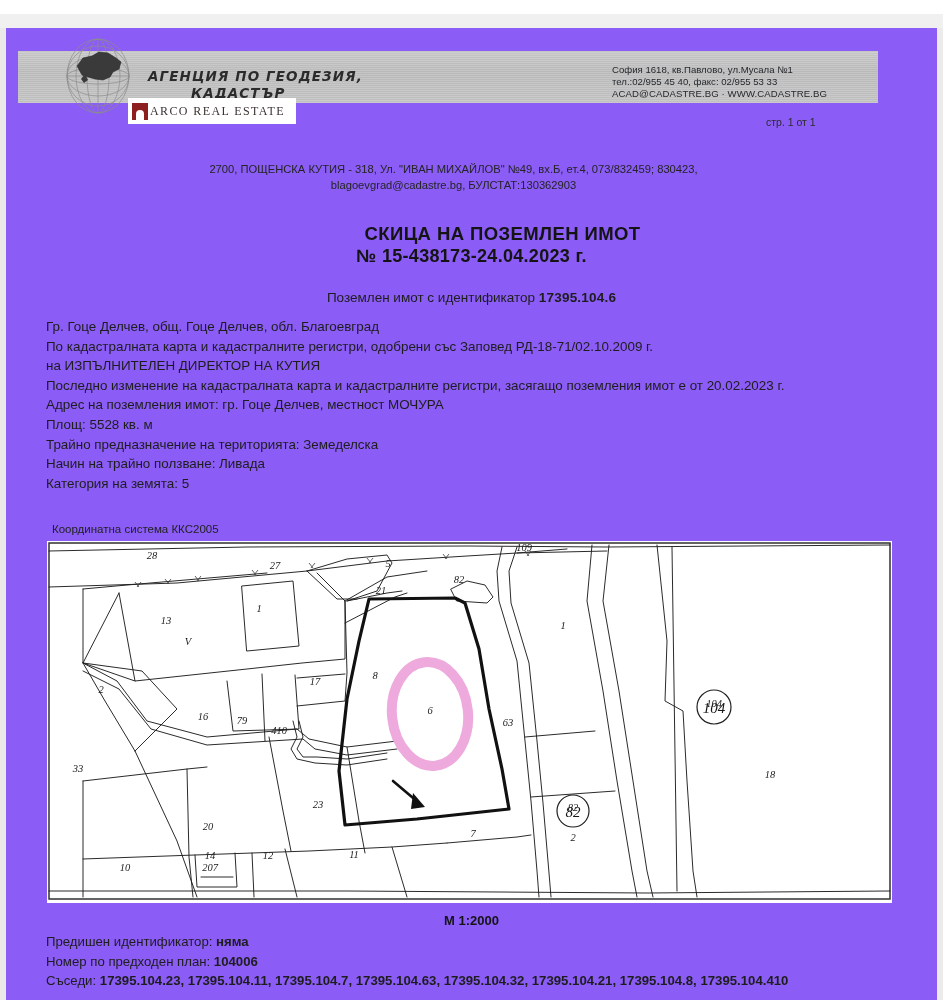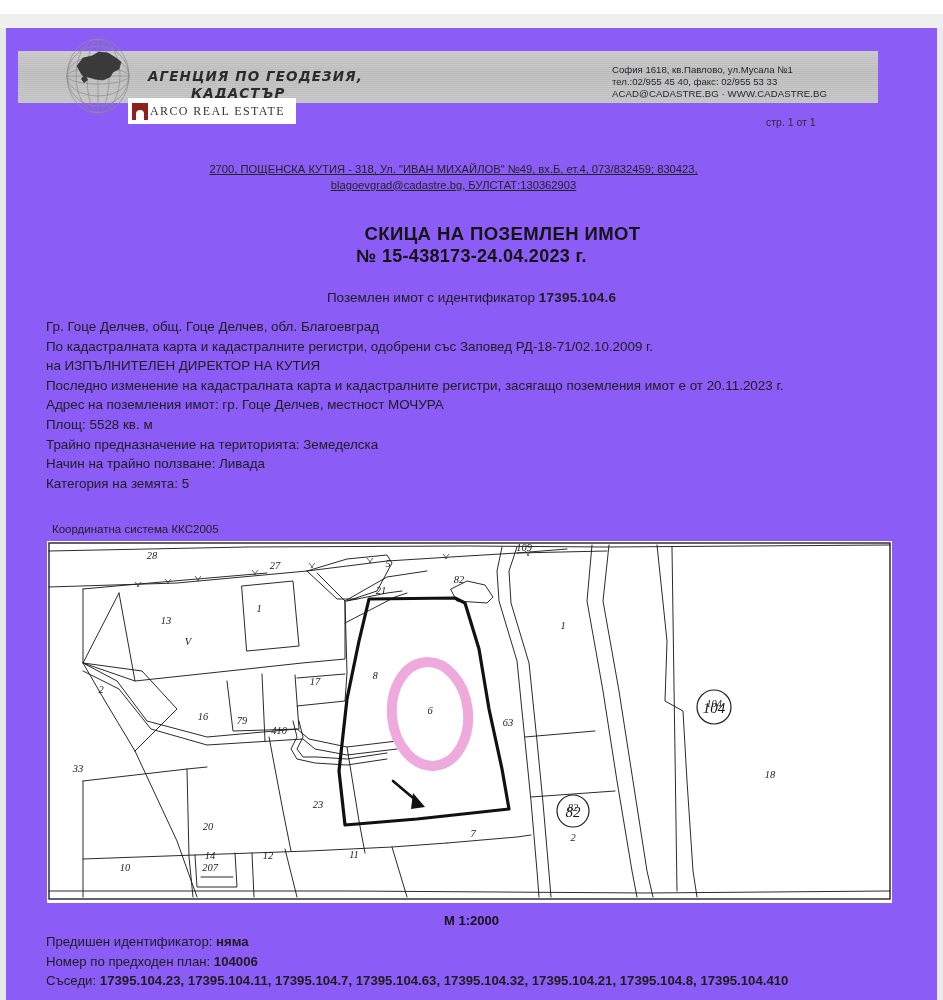--- a/index.html
+++ b/index.html
@@ -154,21 +154,20 @@
     white-space: nowrap;
   }
   #office-sub {
     position: absolute;
     left: 0; top: 148px;
     width: 907px;
     text-align: center;
     font-size: 11.2px;
     line-height: 15.5px;
     color: #242424;
-    text-decoration: underline;
   }
   #office-sub .l2 { display: block; }
 
   
   #doc-title {
     position: absolute;
     left: 0; top: 209px;
     width: 943px;
     text-align: center;
     font-size: 18.5px;
@@ -301,21 +300,21 @@
     <b>17395.104.6</b>
   </div>
 
   <div id="details">
     <div class="row"><span>Гр. </span><b>Гоце Делчев</b><span>, общ. </span><b>Гоце Делчев</b><span>, обл. </span><b>Благоевград</b></div>
 
     <div class="row"><span>По кадастралната карта и кадастралните регистри, одобрени със </span><b>Заповед РД-18-71/02.10.2009 г.</b></div>
 
     <div class="row"><b>на ИЗПЪЛНИТЕЛЕН ДИРЕКТОР НА КУТИЯ</b></div>
 
-    <div class="row"><span>Последно изменение на кадастралната карта и кадастралните регистри, засягащо поземления имот </span><b>е от 20.11.2023 г.</b></div>
+    <div class="row"><span>Последно изменение на кадастралната карта и кадастралните регистри, засягащо поземления имот </span><b>е от 20.02.2023 г.</b></div>
 
     <div class="row"><span>Адрес на поземления имот: </span><b>гр. Гоце Делчев, местност МОЧУРА</b></div>
 
     <div class="row"><span>Площ: </span><b>5528 кв. м</b></div>
 
     <div class="row"><span>Трайно предназначение на територията: </span><b>Земеделска</b></div>
 
     <div class="row"><span>Начин на трайно ползване: </span><b>Ливада</b></div>
 
     <div class="row"><span>Категория на земята: </span><b>5</b></div>

